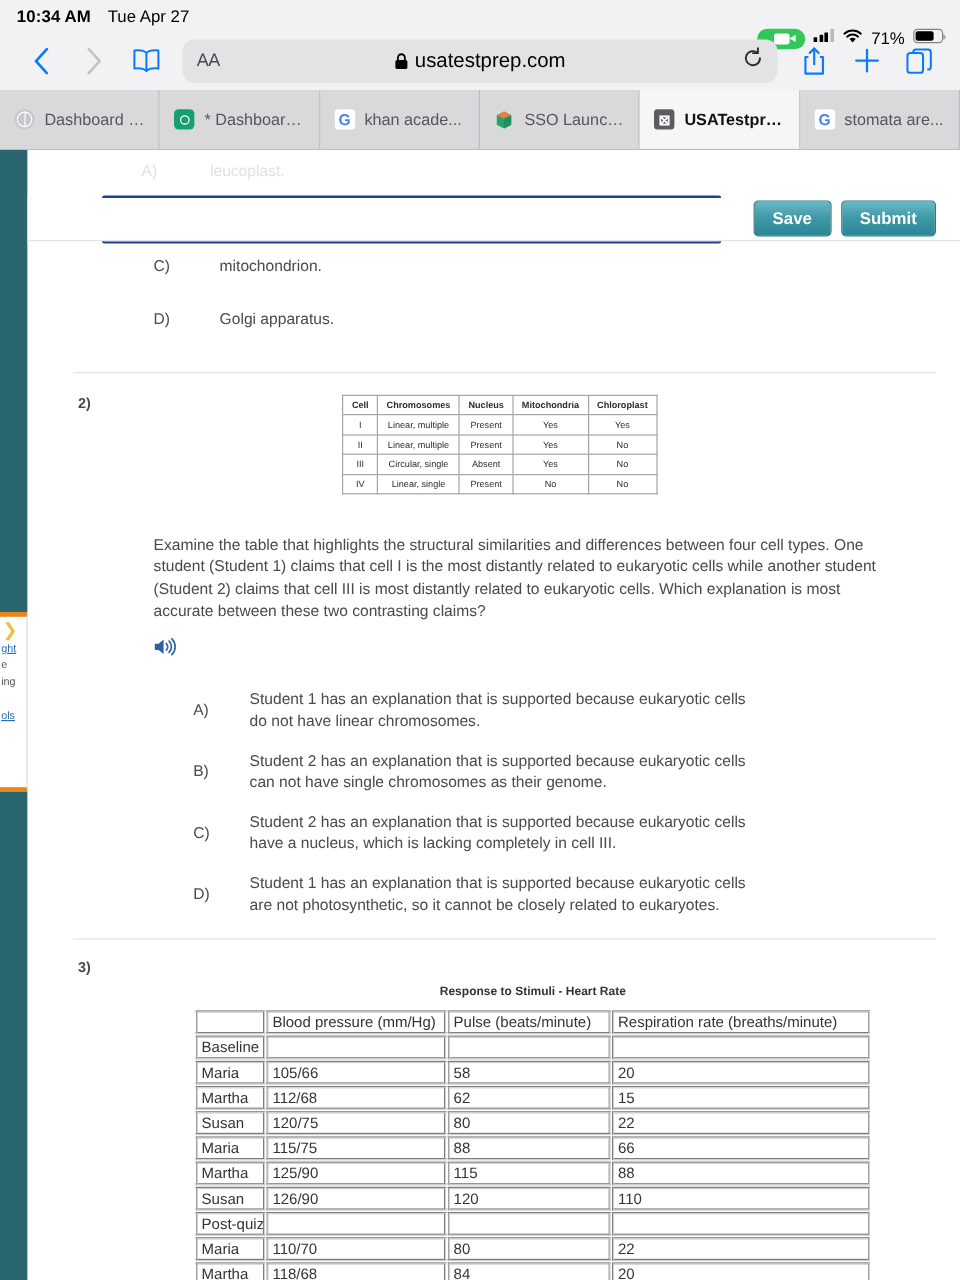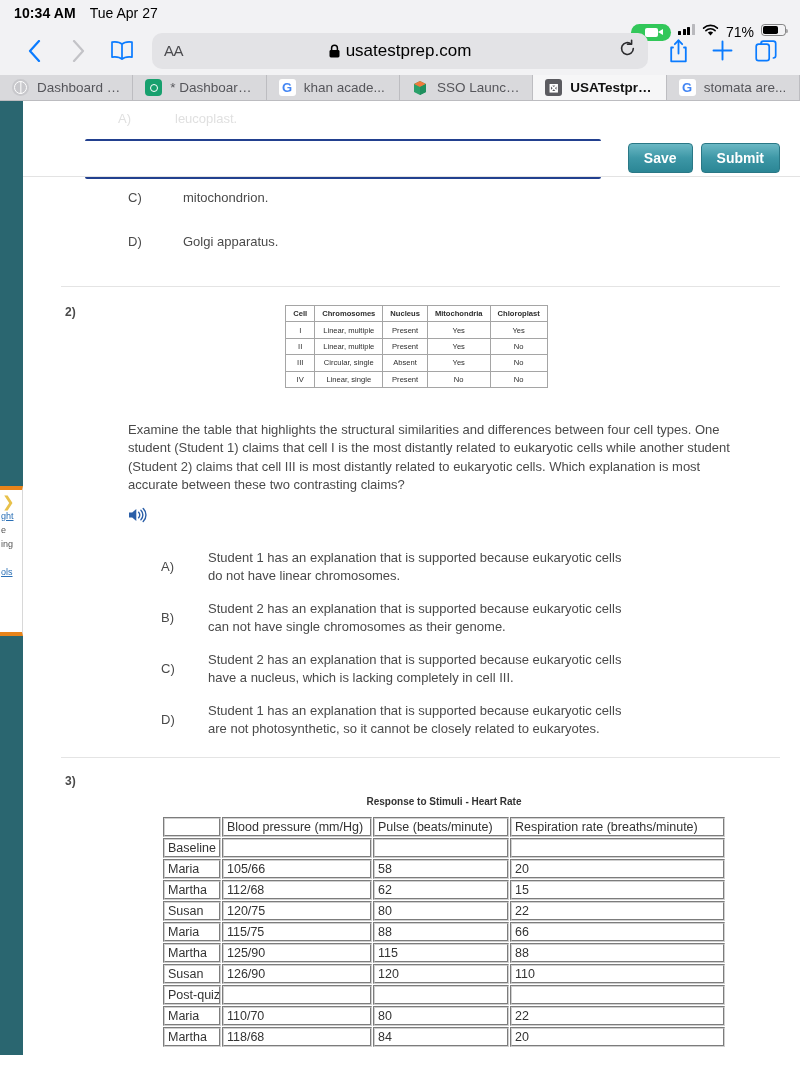--- a/index.html
+++ b/index.html
@@ -102,21 +102,21 @@
     left: 0; right: 0;
     display: flex; align-items: center; justify-content: center;
     gap: 6px;
     pointer-events: none;
   }
   .url-text { font-size: 17px; color: #000; }
   .reload { margin-left: auto; color: #2b2b2e; }
 
   
   .tabbar {
-    height: 26px;
+    height: 50px;
     background: #d3d3d6;
     display: flex;
     align-items: stretch;
     border-bottom: 1px solid #bcbcc0;
   }
   .tab {
     flex: 1;
     min-width: 0;
     display: flex;
     align-items: center;

